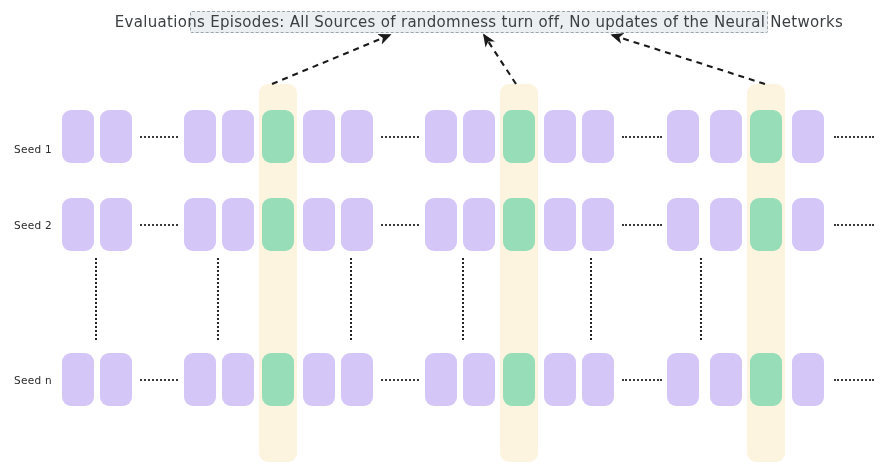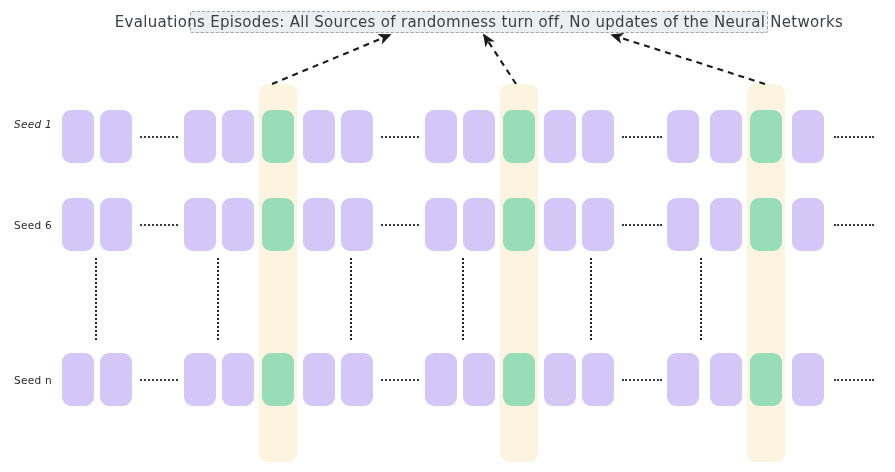--- a/index.html
+++ b/index.html
@@ -176,18 +176,18 @@
         <line x1="516" y1="84" x2="484" y2="35" stroke="#1a1a1a" stroke-width="2.1" stroke-dasharray="6 5" marker-end="url(#ah)"></line>
         <line x1="765" y1="84" x2="612" y2="35" stroke="#1a1a1a" stroke-width="2.1" stroke-dasharray="6 5" marker-end="url(#ah)"></line>
       </g>
   </svg>
 
   <div class="title-box">
     <span class="title-text">Evaluations Episodes: All Sources of randomness turn off, No updates of the Neural Networks</span>
   </div>
 
   <div id="labels-layer">
-      <div class="seed-label" style="left: 14px; top: 118px; color: rgb(43, 43, 43); font-style: italic;">Seed 1</div>
-      <div class="seed-label" style="left: 14px; top: 219px; color: rgb(43, 43, 43);">Seed 6</div>
+      <div class="seed-label" style="left: 14px; top: 143px; color: rgb(43, 43, 43);">Seed 1</div>
+      <div class="seed-label" style="left: 14px; top: 219px; color: rgb(43, 43, 43);">Seed 2</div>
       <div class="seed-label" style="left: 14px; top: 374px; color: rgb(43, 43, 43);">Seed n</div>
     </div>
 
 </div>
 
 </body></html>

